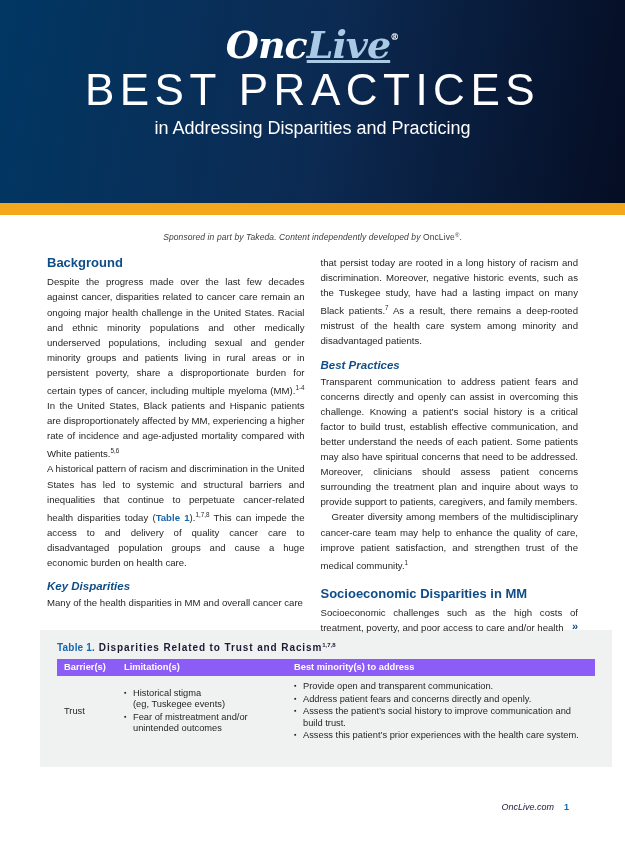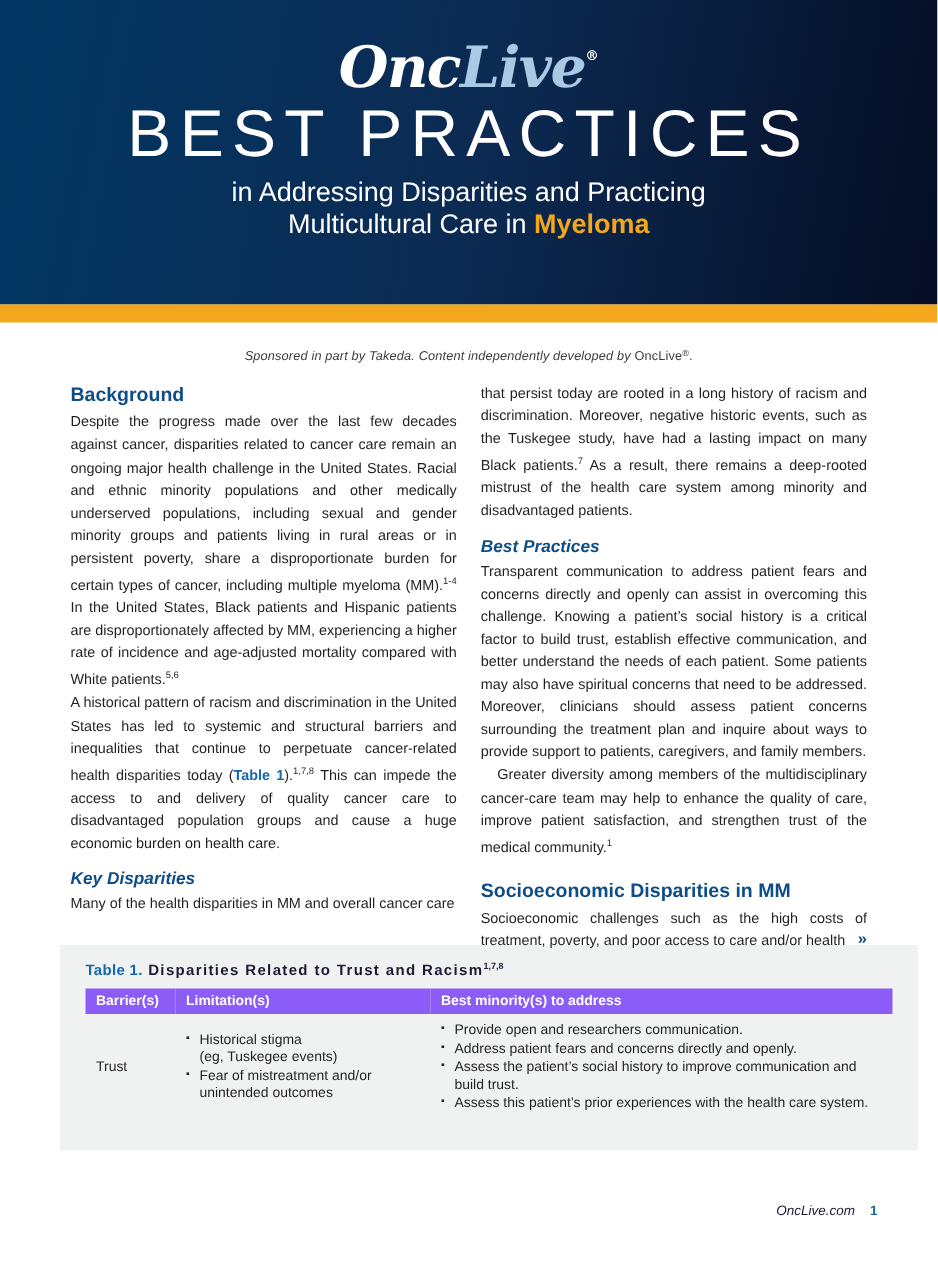--- a/index.html
+++ b/index.html
@@ -11,21 +11,21 @@
 
   
   .masthead {
     height:203px; text-align:center; color:#fff;
     background:linear-gradient(100deg,#013763 0%,#0c2a52 52%,#050d23 100%);
   }
   .logo {
     padding-top:24px; font-family:"DejaVu Serif", serif; font-style:italic;
     font-weight:bold; font-size:38px; line-height:1.1; letter-spacing:-1px;
   }
-  .logo .live { color:#a9c9e4; }
+  .logo .live { color:#a9c9e4;text-decoration:underline; }
   .logo .reg { font-size:9px; vertical-align:18px; letter-spacing:0; }
   .main-title {
     margin-top:2px; font-size:44px; font-weight:400; letter-spacing:5.5px;
     line-height:1.0;
   }
   .subtitle { margin-top:6px; font-size:18px; line-height:1.18; font-weight:400; }
   .subtitle .highlight { color:#f2a71d; font-weight:bold; }
 
   .gold-bar { height:12px; background:#f2a71d; }
 
@@ -80,36 +80,35 @@
   ul.bullets { list-style:none; }
   ul.bullets li {
     position:relative; padding-left:9px; white-space:pre-line; margin-bottom:1px;
   }
   ul.bullets li::before {
     content:"▪"; position:absolute; left:0; top:-1px; font-size:7px; color:#231f20;
   }
 
   
   .footer {
-    position:absolute; top:802px; right:40px; font-size:9px; color:#1b1b35;
+    position:absolute; top:802px; right:56px; font-size:9px; color:#1b1b35;
   }
   .footer .site { font-style:italic; }
   .footer .page-num { color:#1668ae; font-weight:bold; margin-left:10px; font-style:normal; }
 </style>
 </head>
 <body>
 
 <header class="masthead">
   <div class="logo">
     <span>Onc</span><span class="live">Live</span><span class="reg">®</span>
   </div>
   <div class="main-title">BEST PRACTICES</div>
   <div class="subtitle">
     <div>in Addressing Disparities and Practicing</div>
-    <div><span>Multicultural Care in </span><span class="highlight">Myeloma</span></div>
   </div>
 </header>
 <div class="gold-bar"></div>
 
 <div class="sponsor">
   <span>Sponsored in part by Takeda. Content independently developed by </span><span class="brand">OncLive</span><span class="brand reg">®</span><span class="brand">.</span>
 </div>
 
 <main class="columns">
 
@@ -157,21 +156,21 @@
         <td>Trust</td>
         <td>
           <ul class="bullets">
             <li>Historical stigma
 (eg, Tuskegee events)</li>
             <li>Fear of mistreatment and/or unintended outcomes</li>
           </ul>
         </td>
         <td>
           <ul class="bullets">
-            <li>Provide open and researchers communication.</li>
+            <li>Provide open and transparent communication.</li>
             <li>Address patient fears and concerns directly and openly.</li>
             <li>Assess the patient’s social history to improve communication and build trust.</li>
             <li>Assess this patient’s prior experiences with the health care system.</li>
           </ul>
         </td>
       </tr>
     </tbody>
   </table>
 </section>
 

